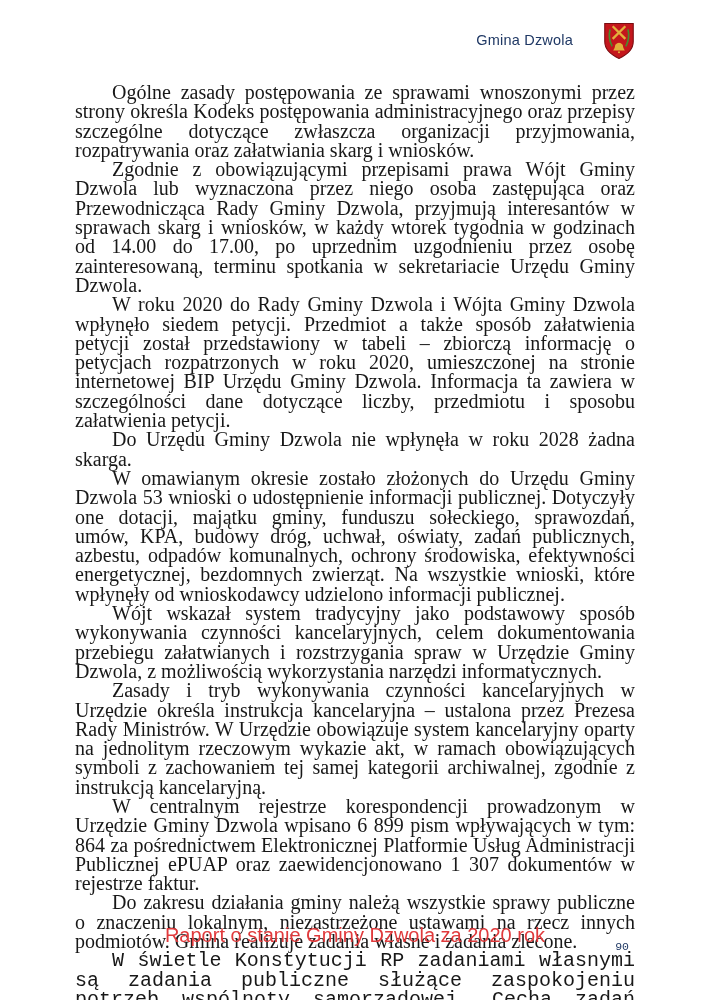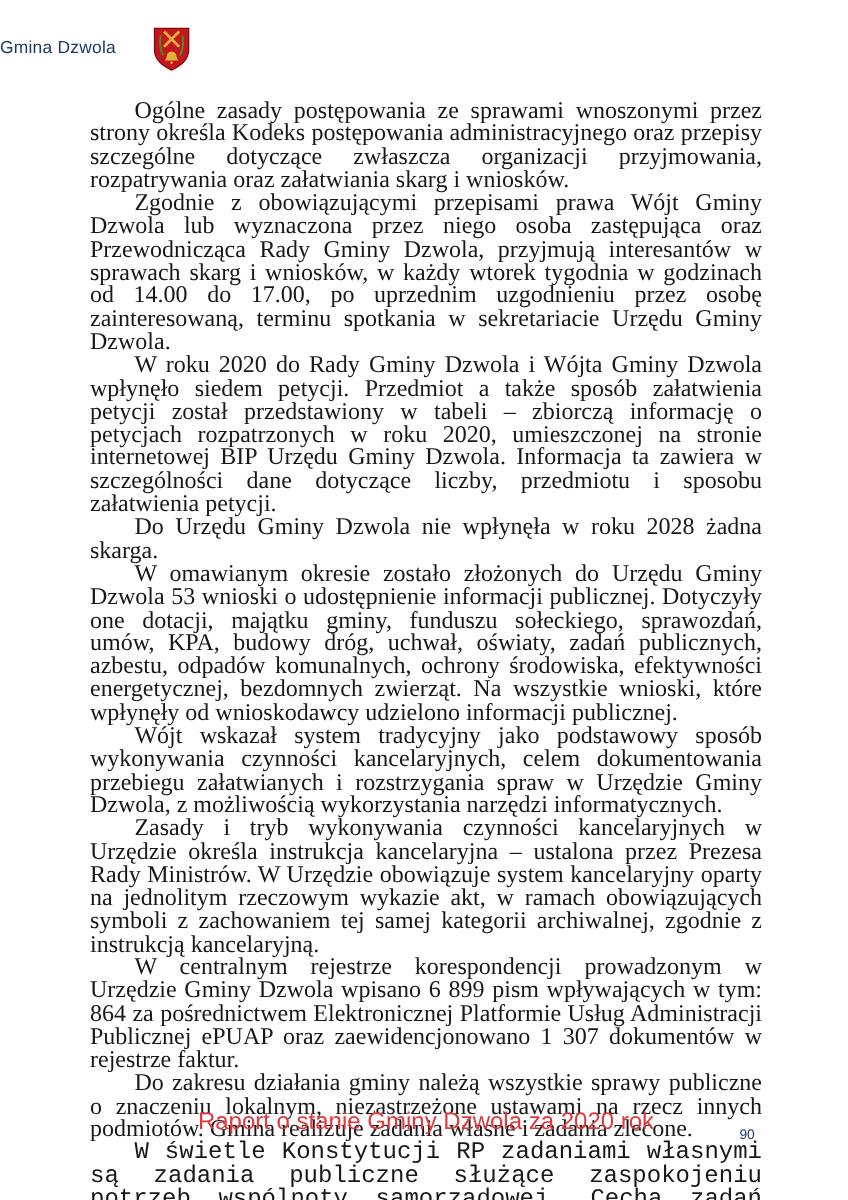--- a/index.html
+++ b/index.html
@@ -8,21 +8,21 @@
     width:707px;height:1000px;
     margin:0 auto;
     background:#ffffff;
     font-family:"Liberation Serif","DejaVu Serif",serif;
     color:#181818;
     overflow:hidden;
   }
   
   .header{
     position:absolute;top:22px;left:0;right:72px;
-    display:flex;justify-content:flex-start;align-items:center;gap:30px;
+    display:flex;justify-content:flex-end;align-items:center;gap:30px;
   }
   .header-title{
     font-family:"Liberation Sans","DejaVu Sans",sans-serif;
     font-size:14.5px;
     color:#1f3864;
     letter-spacing:.2px;
     padding-bottom:2px;
   }
   .coat{width:32px;height:38px;display:block;}
   
@@ -36,21 +36,21 @@
   
   .footer-title{
     position:absolute;top:924px;left:75px;width:560px;
     text-align:center;
     font-family:"Liberation Sans","DejaVu Sans",sans-serif;
     font-size:20px;
     color:#e03a3c;
   }
   .page-number{
     position:absolute;top:940px;right:78px;
-    font-family:Liberation Sans, sans-serif;
+    font-family:Liberation Mono, monospace;
     font-size:11.5px;
     color:#1f3864;
     text-align:center;
   }
 </style>
 </head>
 <body>
 
 <div class="page">
 

